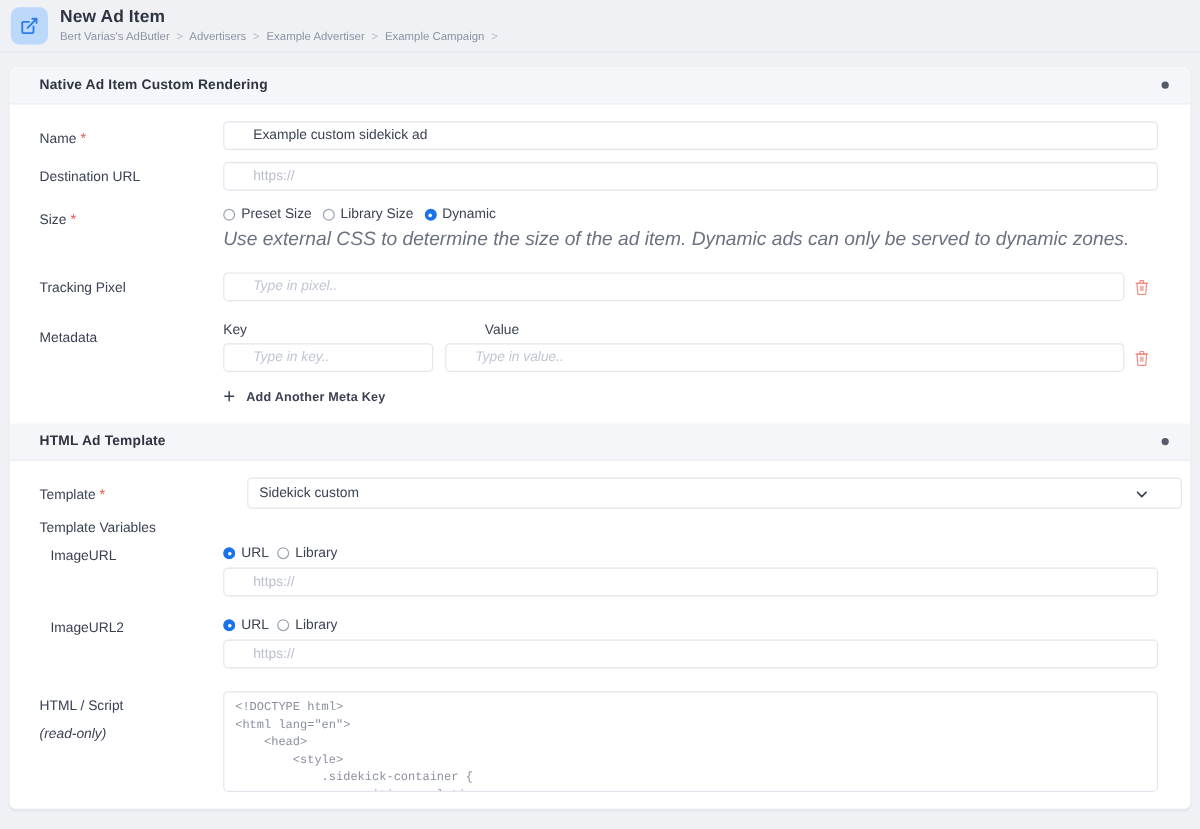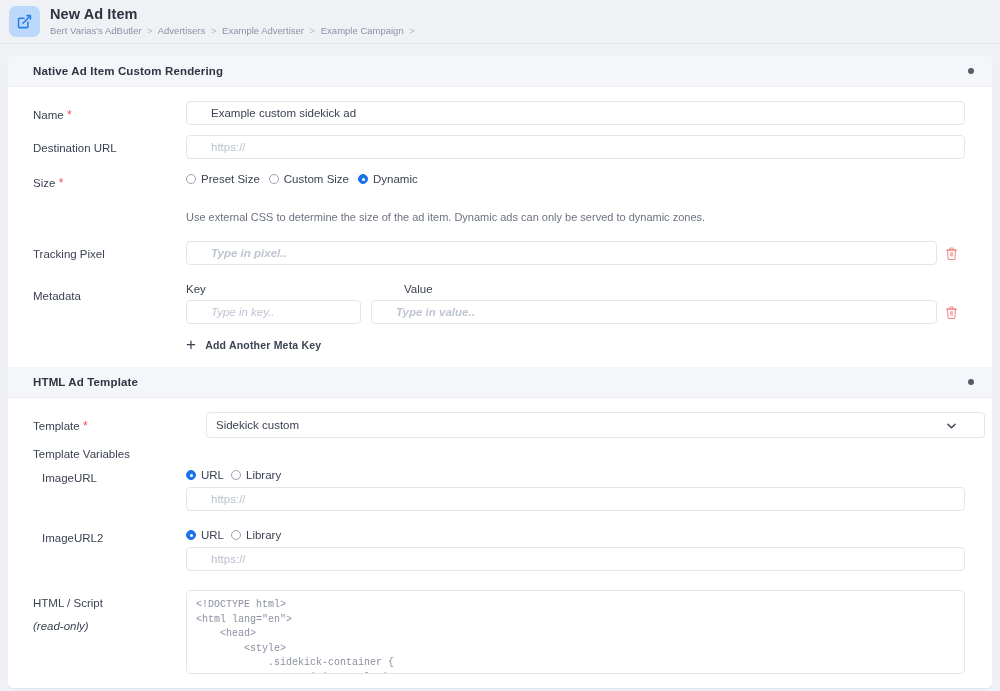--- a/index.html
+++ b/index.html
@@ -137,29 +137,30 @@
   .radio.checked::after {
     content: "";
     position: absolute;
     left: 2.5px; top: 2.5px;
     width: 3px; height: 3px;
     border-radius: 50%;
     background: #fff;
   }
   .radio-label { font-size: 11.5px; color: #3b4252; }
   .hint {
-    font-size: 11px;
+    font-style: italic;
+    font-size: 16px;
     color: #6b7280;
-    margin-top: 25px;
+    margin-top: 4px;
     line-height: 1.4;
   }
 
   
   .with-trash { display: flex; align-items: center; gap: 0; }
-  .with-trash .input { flex: 1 1 auto; font-weight: bold; }
+  .with-trash .input { flex: 1 1 auto; }
   .trash {
     flex: 0 0 auto;
     width: 28px;
     display: flex;
     align-items: center;
     justify-content: center;
     cursor: pointer;
   }
   .trash svg { display: block; }
 
@@ -298,21 +299,21 @@
         <span>Size</span><span class="req">&nbsp;*</span>
       </div>
       <div class="field">
         <div class="radio-line">
           <div class="radio-opt">
             <span class="radio"></span>
             <span class="radio-label">Preset Size</span>
           </div>
           <div class="radio-opt">
             <span class="radio"></span>
-            <span class="radio-label">Custom Size</span>
+            <span class="radio-label">Library Size</span>
           </div>
           <div class="radio-opt">
             <span class="radio checked"></span>
             <span class="radio-label">Dynamic</span>
           </div>
         </div>
         <div class="hint">Use external CSS to determine the size of the ad item. Dynamic ads can only be served to dynamic zones.</div>
       </div>
     </div>
 

